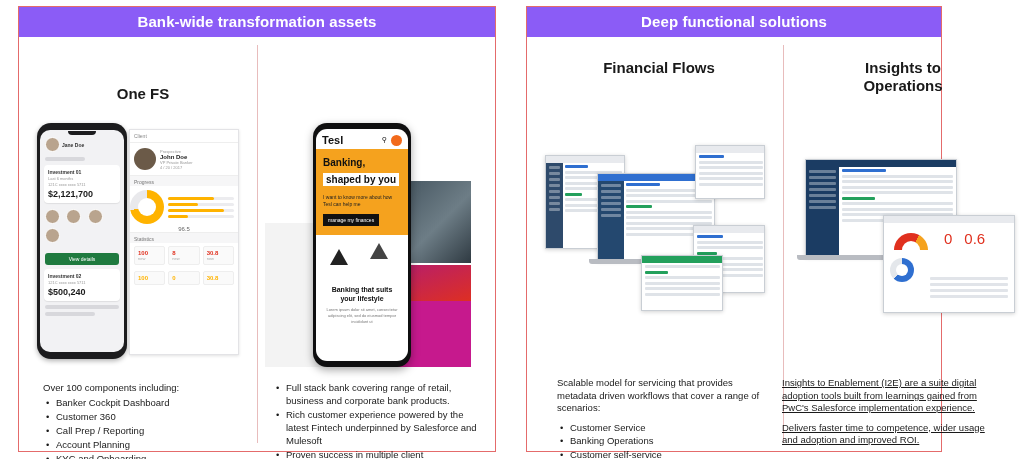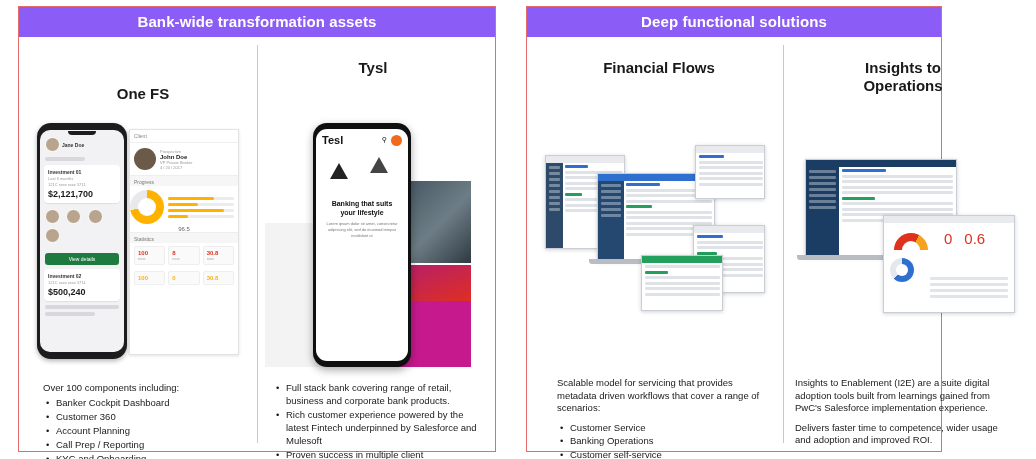--- a/index.html
+++ b/index.html
@@ -279,21 +279,21 @@
     position: absolute;
     font-size: 9.5px;
     line-height: 12.5px;
     color: #1a1a1a;
   }
   .para p { margin: 0 0 7px 0; }
   .para ul { margin: 0; padding-left: 13px; list-style: none; }
   .para li { position: relative; margin-bottom: 1px; }
   .para li::before { content: "\2022"; position: absolute; left: -10px; top: 0; }
   .txt-ff  { left: 30px;  top: 340px; width: 206px; }
-  .txt-i2e { left: 268px; top: 340px; width: 216px; }
+  .txt-i2e { left: 255px; top: 340px; width: 216px; text-decoration: underline; }
 </style>
 </head>
 <body>
 
 <div class="slide">
 
   <div class="panel panel-left">
     <div class="panel-header">Bank-wide transformation assets</div>
 
     <div class="cols">
@@ -393,46 +393,49 @@
             </div>
           </div>
         </div>
       </div>
 
       <div class="bullets bul-onefs">
         <p class="lead">Over 100 components including:</p>
         <ul>
           <li>Banker Cockpit Dashboard</li>
           <li>Customer 360</li>
+          <li>Call Prep / Reporting</li>
           <li>Account Planning</li>
-          <li>Call Prep / Reporting</li>
           <li>KYC and Onboarding</li>
 
         </ul>
       </div>
 
-      <div class="col col-tysl">
-        <div class="col-title">Tysl</div>
-      </div>
 
       <div class="shot-tysl" style="left:246px;">
         <div class="tysl-bg-left"></div>
         <div class="tysl-photo"></div>
         <div class="tysl-photo2"></div>
         <div class="tysl-bg-mag"></div>
 
         <div class="tysl-phone">
           <div class="tysl-screen">
             <div class="tysl-topbar">
               <span class="tysl-logo">Tesl</span>
               <span style="display:flex;align-items:center;gap:4px;">
                 <span style="font-size:7px;color:#111;">⚲</span>
                 <span class="tysl-orange-dot"></span>
               </span>
             </div>
+            <div class="tysl-hero">
+              <div class="tysl-hero-t">Banking,</div>
+              <div class="tysl-hero-box">shaped by you</div>
+              <div class="tysl-hero-s">I want to know more about how Tesl can help me</div>
+              <div class="tysl-cta">manage my finances</div>
+            </div>
             <div class="tysl-mid">
               <span class="tri" style="left:14px;top:14px;"></span>
               <span class="tri" style="left:54px;top:8px;border-bottom-color:#444;"></span>
             </div>
             <div class="tysl-foot">
               <div class="tysl-foot-t">Banking that suits your lifestyle</div>
               <div class="tysl-foot-s">Lorem ipsum dolor sit amet, consectetur adipiscing elit, sed do eiusmod tempor incididunt ut</div>
             </div>
           </div>
         </div>

